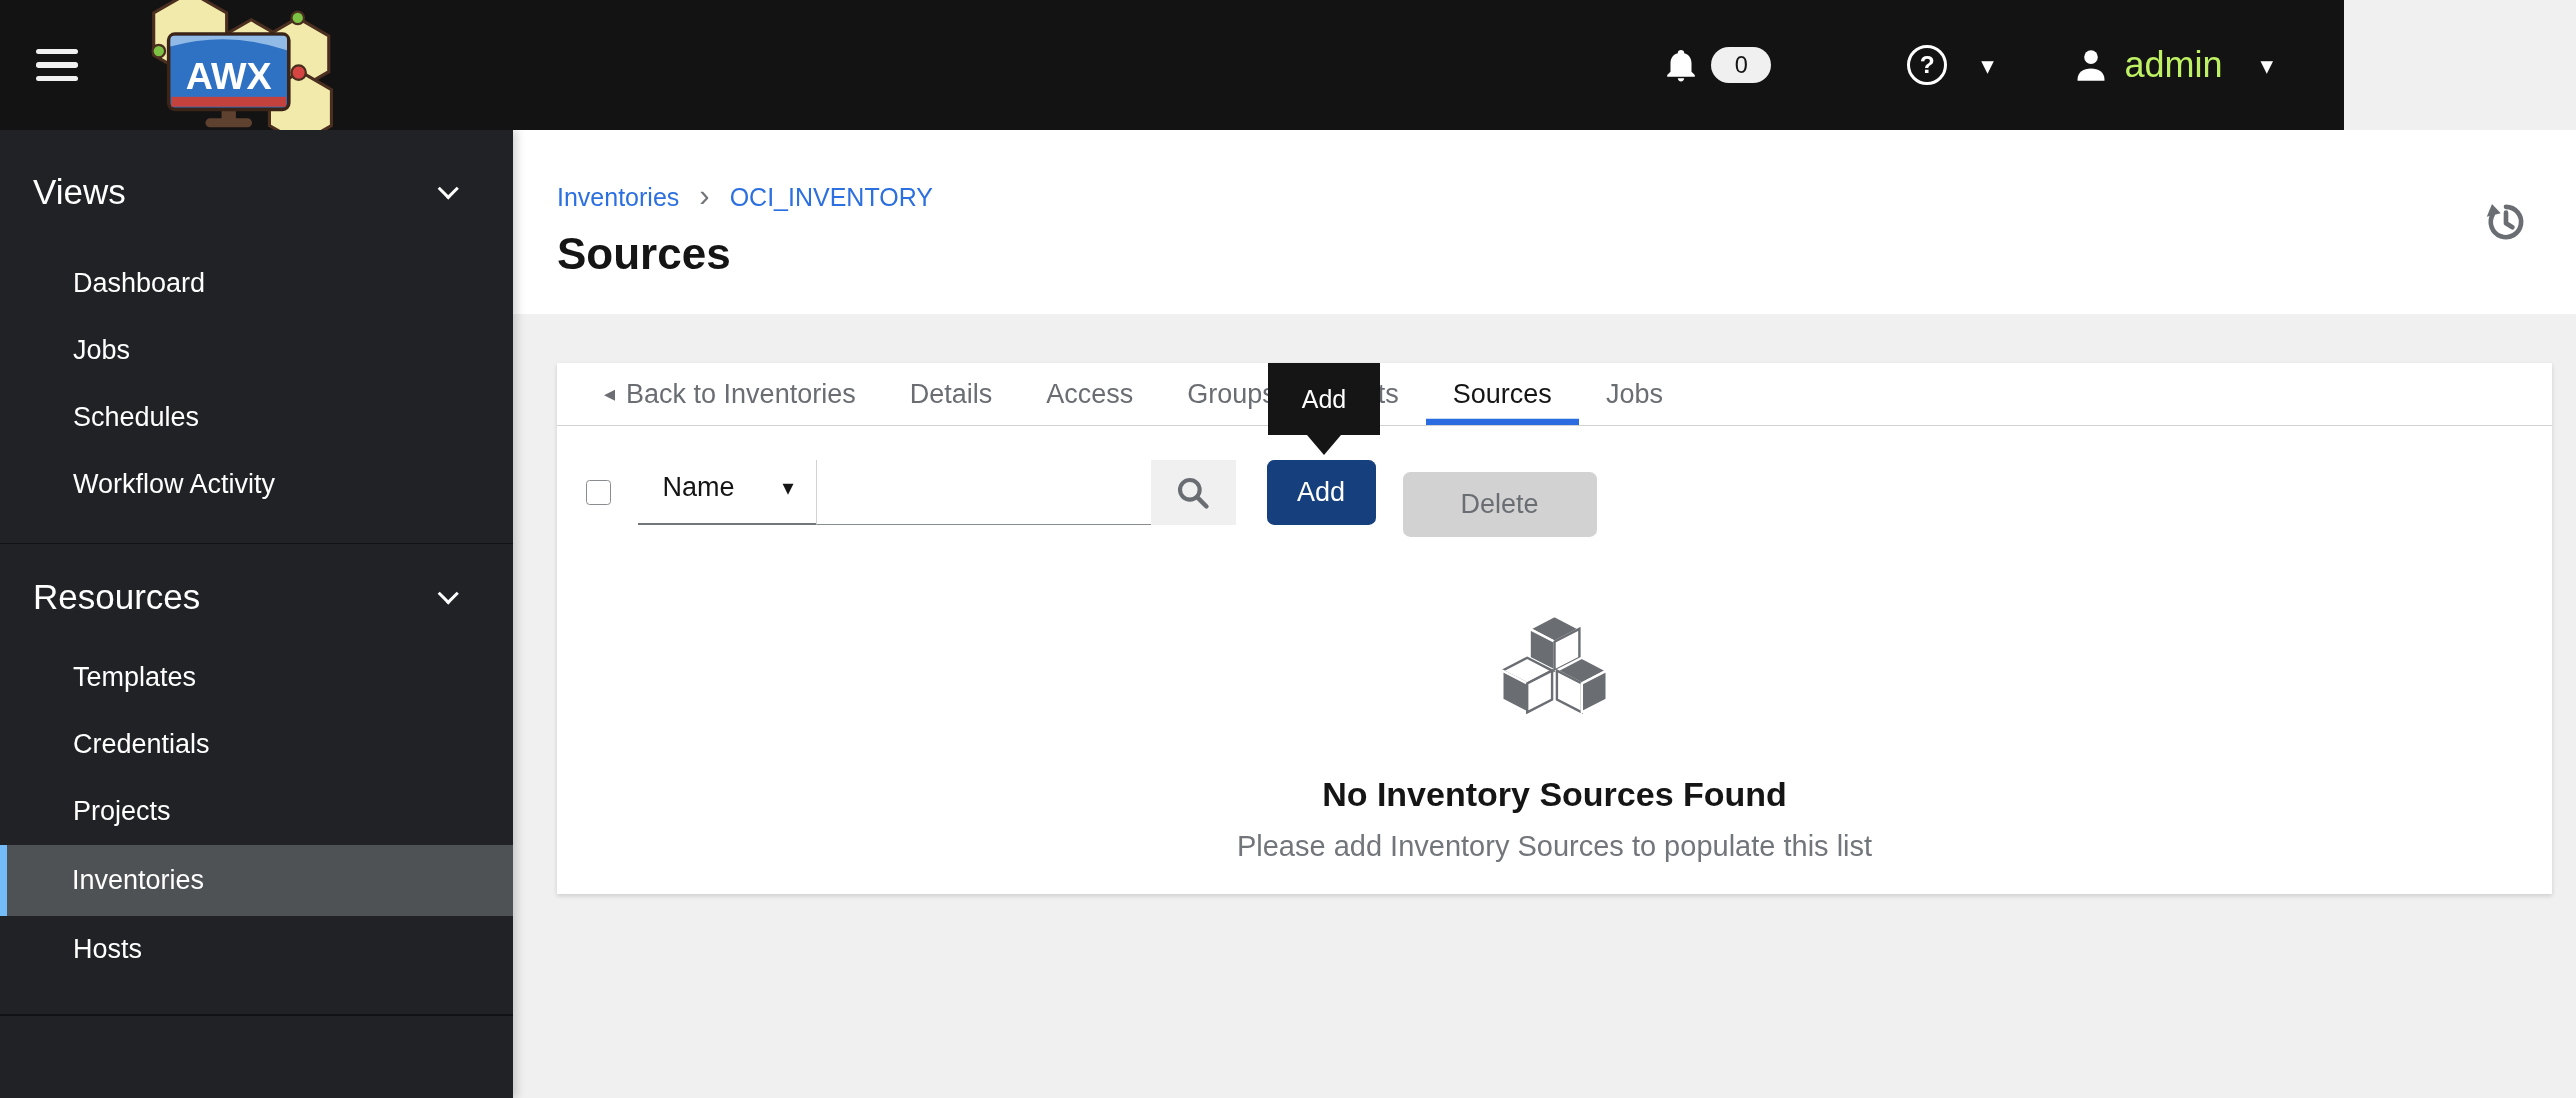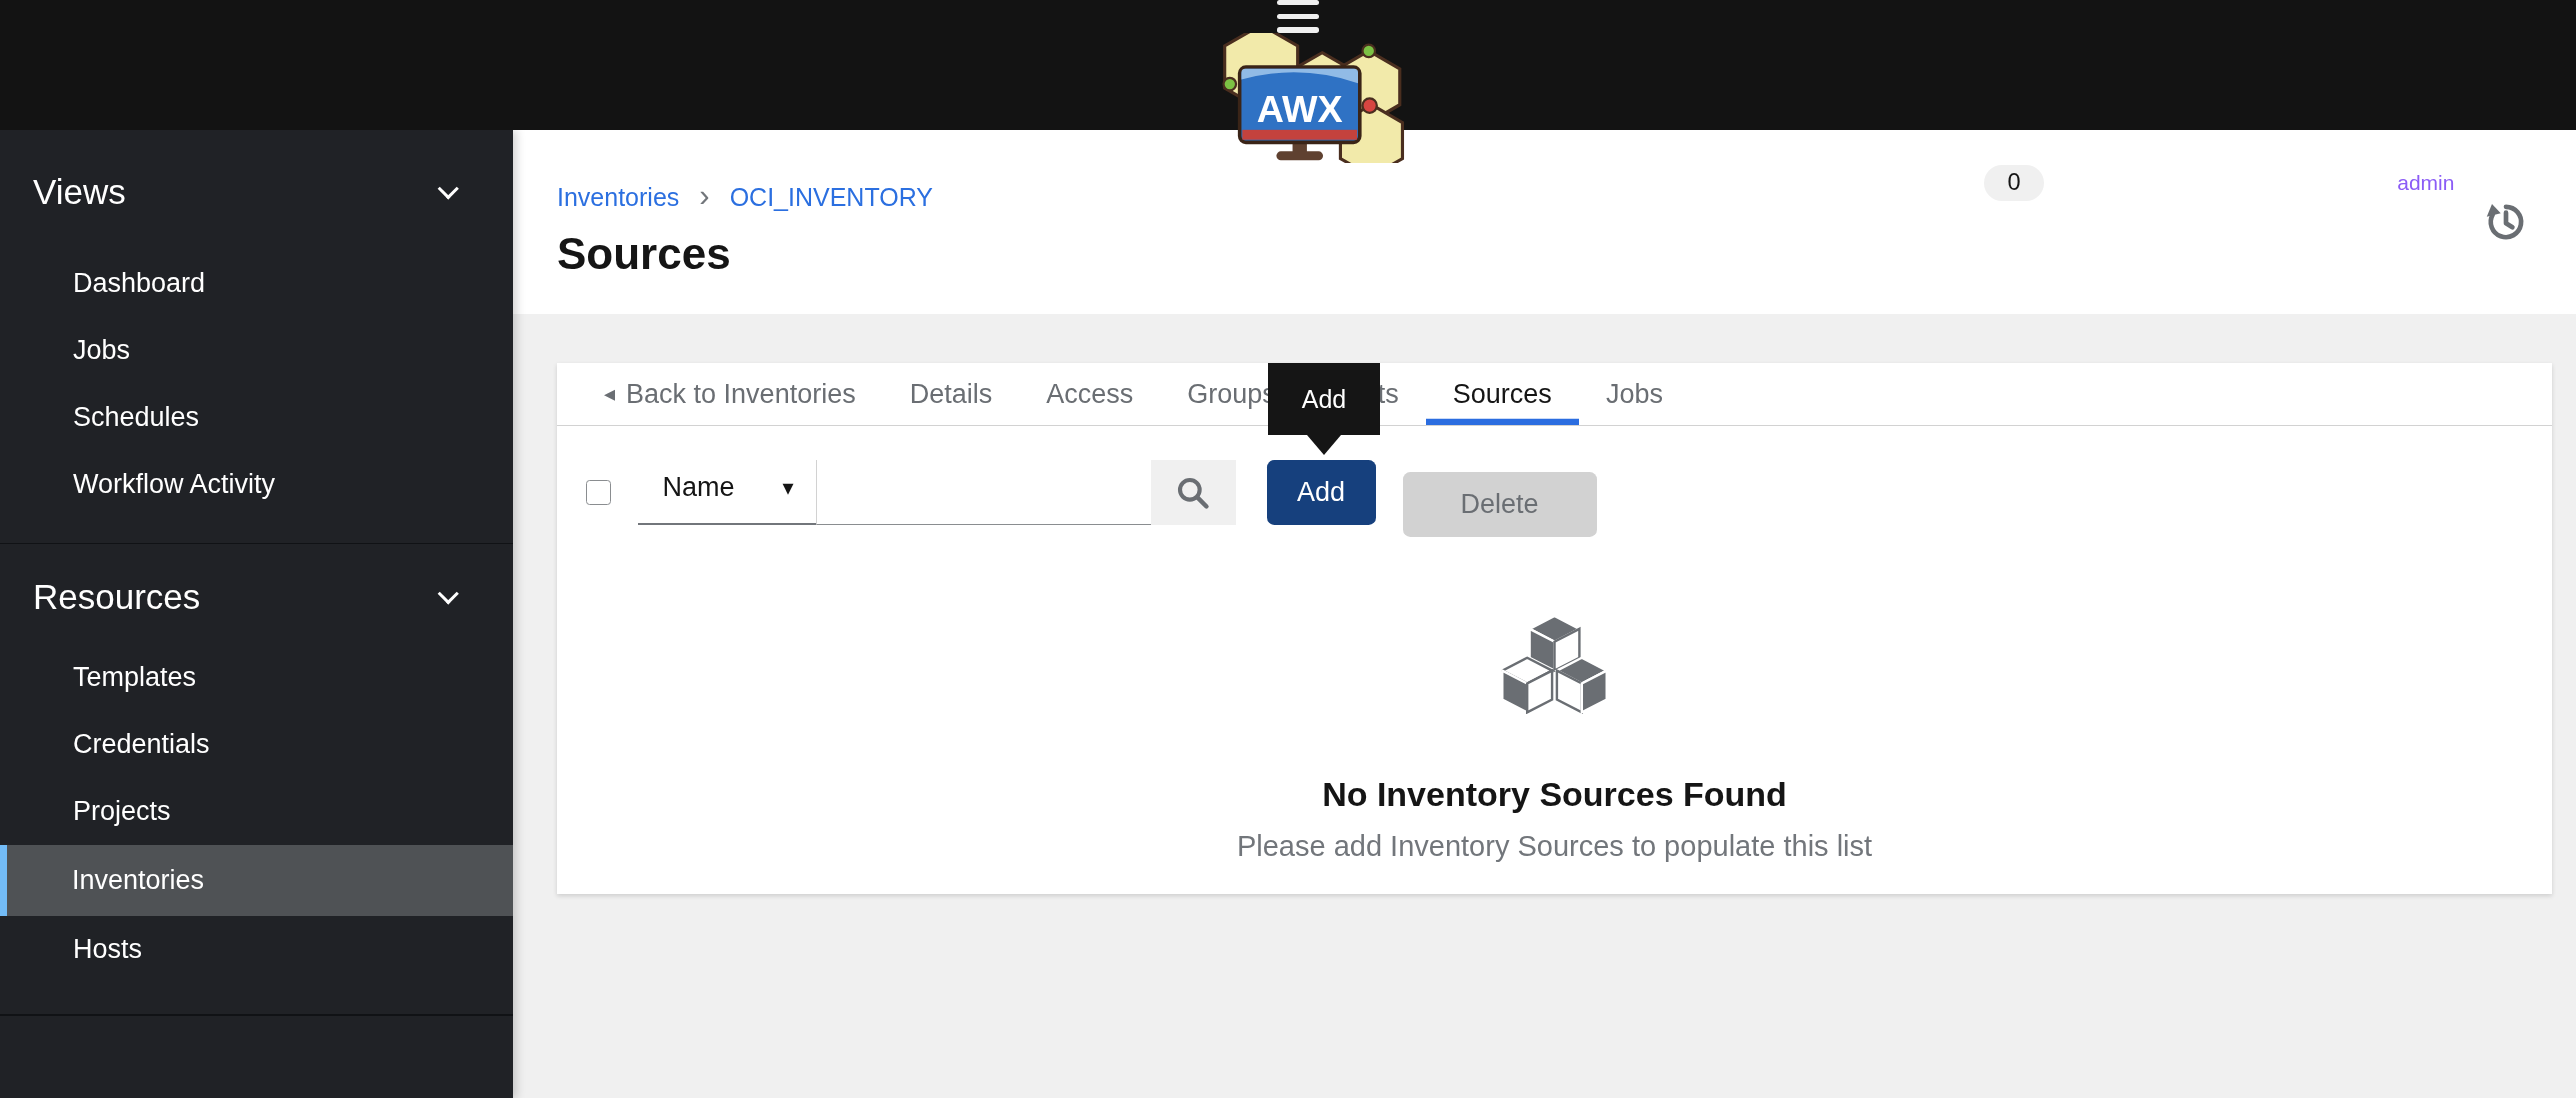--- a/index.html
+++ b/index.html
@@ -1,36 +1,36 @@
 <!DOCTYPE html>
 <html style="font-size:14.5px"><head>
 <meta charset="utf-8">
 <style>
   * { margin:0; padding:0; box-sizing:border-box; }
   html,body { width:2576px; height:1099px; overflow:hidden;
     font-family:"Liberation Sans","DejaVu Sans",sans-serif; background:#f0f0f0; }
 
   
-  .app-header { position:absolute; left:0; top:0; width:2576px; height:130px;
-    background:#131313; display:flex; align-items:center; z-index:30;flex-direction:column; }
+  .app-header { position:absolute; left:0; top:0; width:2344px; height:130px;
+    background:#131313; display:flex; align-items:center; z-index:30; }
   .hamburger { margin-left:36px; width:58px; height:58px; background:none; border:none;
     display:flex; flex-direction:column; justify-content:center; gap:8.2px; cursor:pointer; }
   .hamburger span { display:block; width:42px; height:5.4px; background:#f0f0f0; border-radius:2.7px; }
   .logo-wrap { margin-left:36px; height:130px; display:flex; align-items:flex-start; }
   .hdr-right { margin-left:auto; margin-right:71px; display:flex; align-items:center; }
   .badge { background:#f0f0f0; color:#151515; min-width:60px; height:36px; border-radius:20px;
     display:flex; align-items:center; justify-content:center; font-size:23.6px; margin-left:12.7px; }
   .help-circle { width:40px; height:40px; border:3.6px solid #fff; border-radius:50%;
     color:#fff; font-size:24.5px; font-weight:bold; display:flex; align-items:center;
     justify-content:center; margin-left:136px; }
   .caret { color:#fff; font-size:25px; line-height:1; }
   .caret.help-caret { margin-left:34px; }
   .caret.user-caret { margin-left:38px; }
   .user-group { display:flex; align-items:center; margin-left:78px; }
-  .username { color:#8b5cf6; font-size:21px; margin-left:14.5px; }
+  .username { color:#bef264; font-size:36px; margin-left:14.5px; }
   .iconbtn { background:none; border:none; cursor:pointer; display:flex; align-items:center; }
 
   
   .sidebar { position:absolute; left:0; top:130px; width:513px; height:969px;
     background:#202226; z-index:20; box-shadow:3.6px 0 9px rgba(0,0,0,.18); padding-top:33px; }
   .nav-group-header { height:58px; display:flex; align-items:center;
     padding:0 60px 0 33px; color:#fff; font-size:35px; cursor:pointer; }
   .chev-down { width:15.4px; height:15.4px; border-right:3.6px solid #fff; border-bottom:3.6px solid #fff;
     transform:rotate(45deg) translateY(-3.6px); margin-left:auto; }
   .nav-list { list-style:none; }

